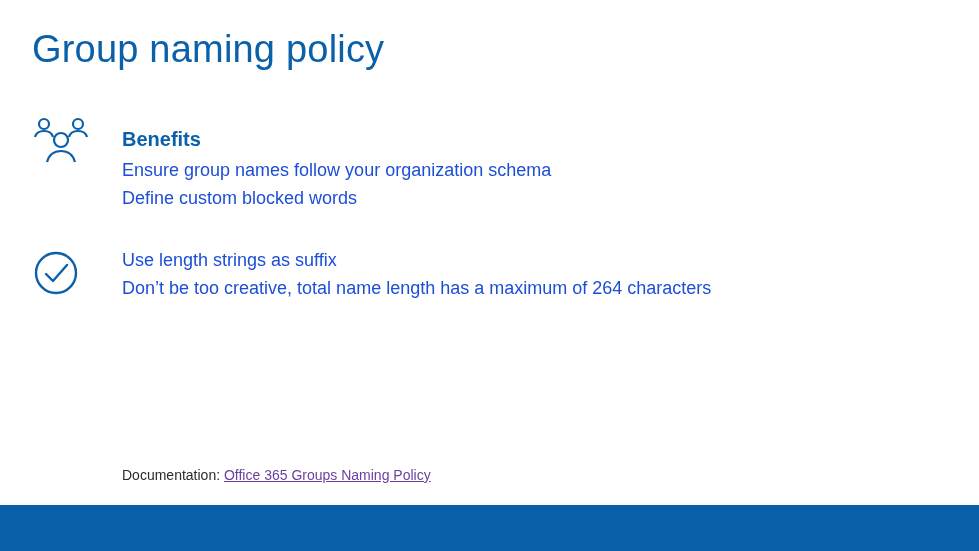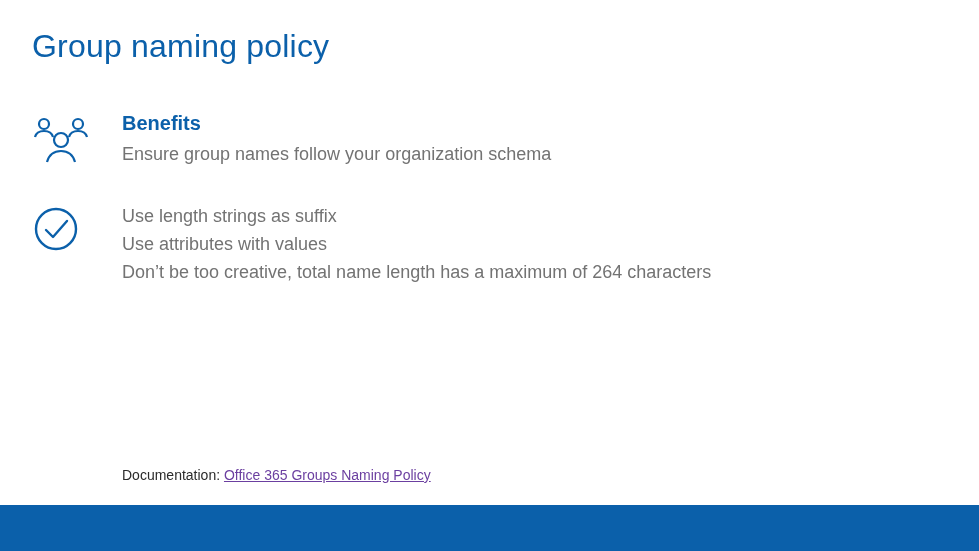--- a/index.html
+++ b/index.html
@@ -8,21 +8,21 @@
     height: 551px;
     background: #ffffff;
     font-family: "Segoe UI", "Segoe UI Light", Arial, sans-serif;
     position: relative;
     overflow: hidden;
   }
   .slide-title {
     position: absolute;
     top: 28px;
     left: 32px;
-    font-size: 32px;
+    font-size: 38px;
     font-weight: 300;
     color: #0b60aa;
     letter-spacing: 0.2px;
   }
   .content {
     position: absolute;
     top: 112px;
     left: 32px;
     right: 32px;
   }
@@ -38,24 +38,25 @@
     justify-content: flex-start;
     padding-top: 2px;
   }
   .icon-svg { color: #0b60aa; }
   .text-col { flex: 1; }
   .section-heading {
     font-size: 20px;
     font-weight: 700;
     color: #0b60aa;
     margin-bottom: 6px;
+    margin-top: 16px;
   }
   .body-line {
     font-size: 18px;
-    color: #737373;
+    color: #1d4ed8;
     line-height: 1.55;
     font-weight: 400;
   }
   .body-muted { color: #7a7a7a; }
   .doc-row {
     position: absolute;
     left: 122px;
     bottom: 68px;
     font-size: 14px;
     color: #2b2b2b;
@@ -93,33 +94,33 @@
         <path d="M37 23c1-4 5-6 9-6s8 2 9 6"></path>
 
         <circle cx="29" cy="26" r="7"></circle>
 
         <path d="M15 48c2-7 7-11 14-11s12 4 14 11"></path>
       </svg>
     </div>
     <div class="text-col">
       <div class="section-heading">Benefits</div>
       <div class="body-line">Ensure group names follow your organization schema</div>
+      <div class="body-line">Define custom blocked words</div>
     </div>
   </div>
 
   <div class="section">
     <div class="icon-col">
       <svg class="icon-svg" width="48" height="48" viewBox="0 0 48 48" fill="none" stroke="currentColor" stroke-width="2.4">
         <circle cx="24" cy="24" r="20"></circle>
         <path d="M14 25 l7 7 l14 -16" stroke-linecap="round" stroke-linejoin="round"></path>
       </svg>
     </div>
     <div class="text-col">
       <div class="body-line">Use length strings as suffix</div>
-      <div class="body-line">Use attributes with values</div>
       <div class="body-line">Don’t be too creative, total name length has a maximum of 264 characters</div>
     </div>
   </div>
 
 </div>
 
 <div class="doc-row">
   <span>Documentation: </span><span class="doc-link">Office 365 Groups Naming Policy</span>
 </div>
 

